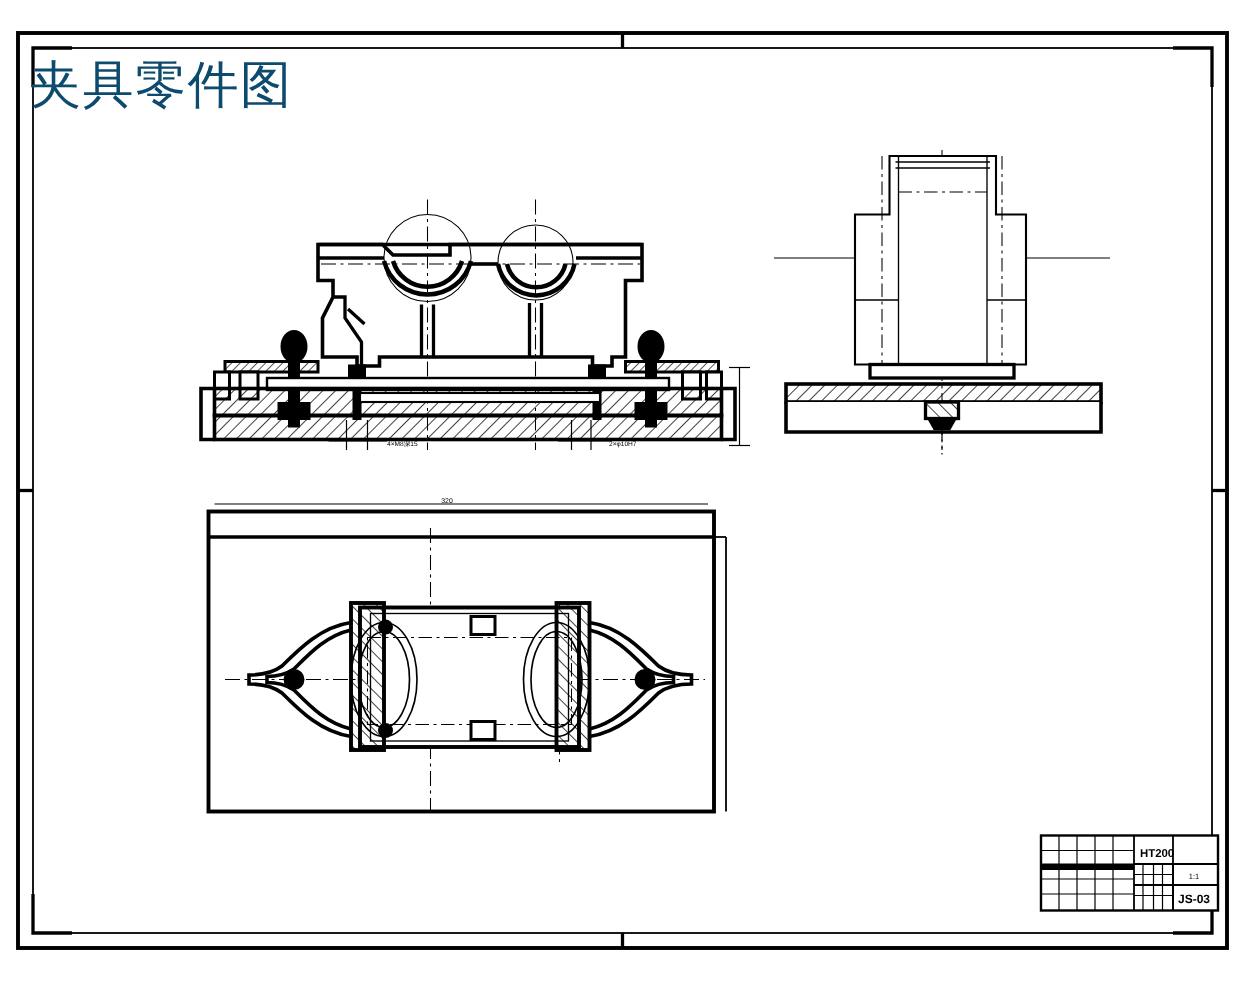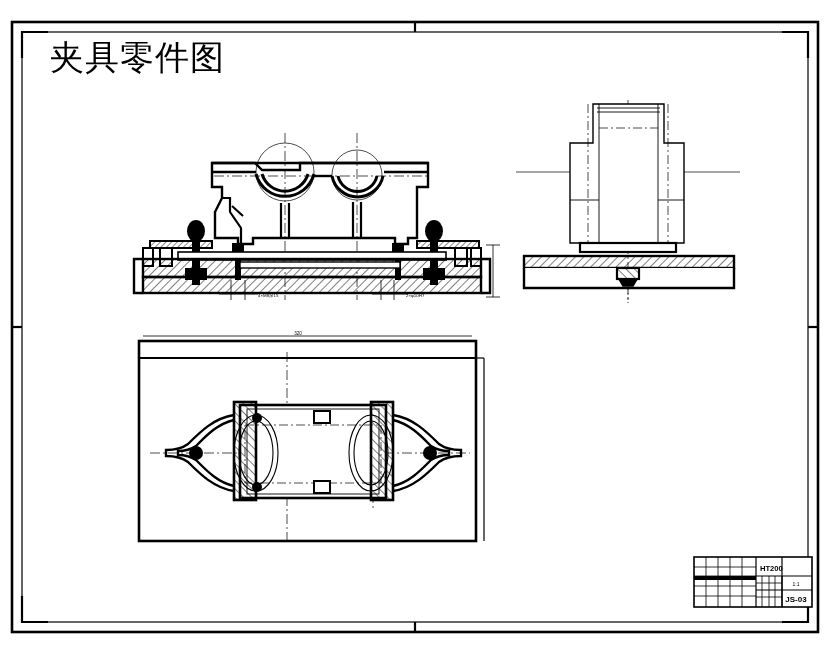--- a/index.html
+++ b/index.html
@@ -1,22 +1,22 @@
 <!DOCTYPE html>
 <html><head>
 <meta charset="utf-8">
 <style>
   html,body{margin:0;padding:0;background:#ffffff;}
   body{width:830px;height:654px;overflow:hidden;
        font-family:"Liberation Sans","DejaVu Sans",sans-serif;}
   #stage{position:relative;width:830px;height:654px;background:#fff;}
   svg{display:block;}
   .ttl{
-    position:absolute;left:50px;top:40px;
-    color:#000000;font-size:34px;line-height:34px;
+    position:absolute;left:20px;top:40px;
+    color:#0c4a6e;font-size:34px;line-height:34px;
     font-family:"DejaVu Sans","Liberation Sans",sans-serif;
     font-weight:400;letter-spacing:1px;white-space:nowrap;
     user-select:none;
   }
 </style>
 </head>
 <body>
 
 <div id="stage">
 

